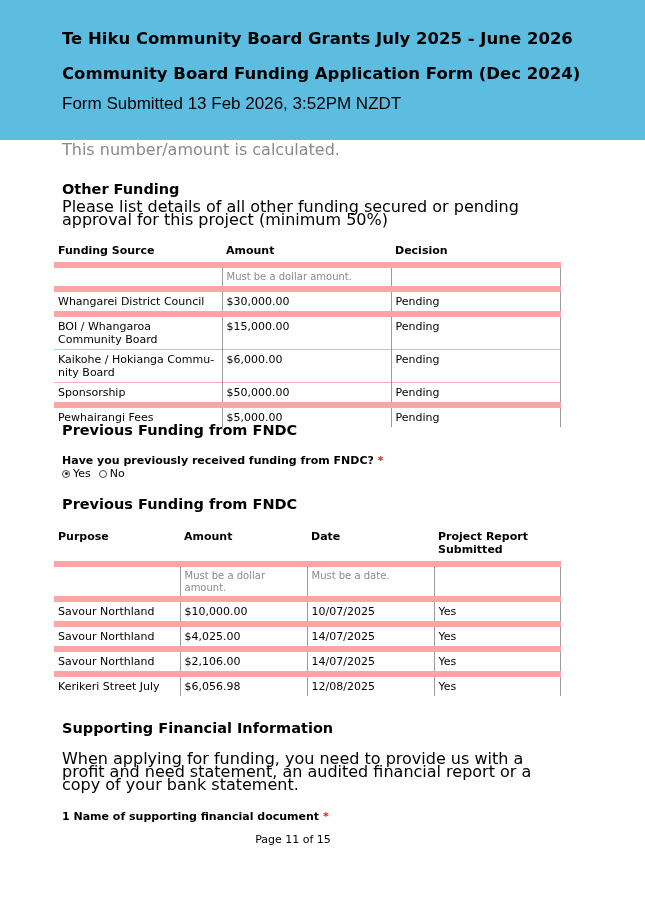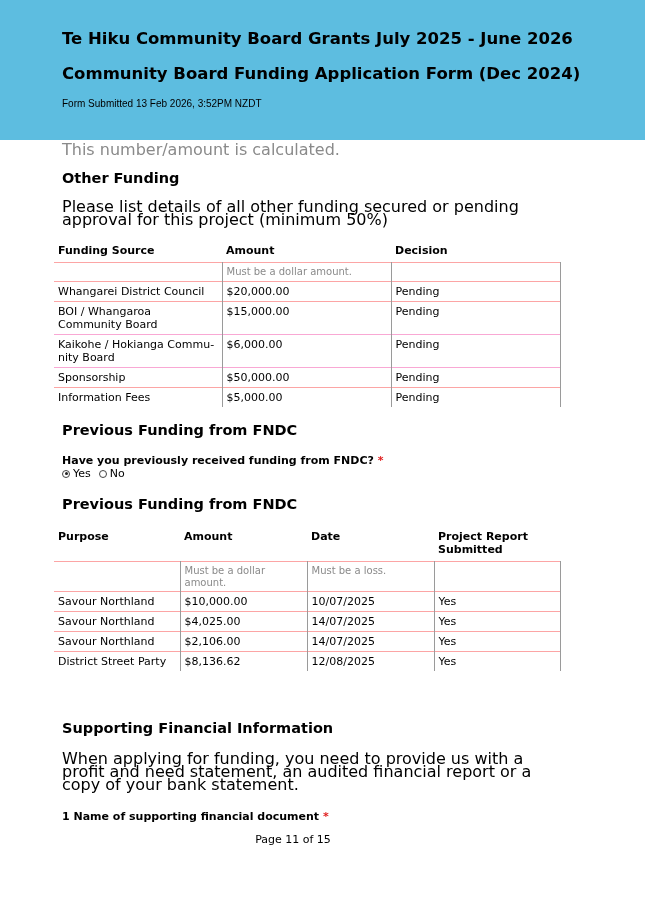--- a/index.html
+++ b/index.html
@@ -18,21 +18,21 @@
   .header .h2 {
     position: absolute; left: 62px; top: 47px; width: 575px;
     font-size: 16.5px; font-weight: bold; line-height: 19px; margin-top: 17px;
   }
   .header .h3 {
     position: absolute; left: 62px; top: 66px; width: 570px;
     font-size: 13.2px; font-weight: bold; line-height: 16px;
   }
   .header .sub {
     position: absolute; left: 62px; top: 97px;
-    font-family: "Liberation Sans", sans-serif; font-size: 10px; line-height: 13px;
+    font-family: "Liberation Sans", sans-serif; font-size: 17px; line-height: 13px;
   }
   .calc-note {
     position: absolute; left: 62px; top: 140px; font-size: 16px; color: #8a8a8a;
   }
   .sec-title {
     position: absolute; left: 62px; font-size: 14.5px; font-weight: bold; line-height: 18px;
   }
   .para {
     position: absolute; left: 62px; width: 515px; font-size: 16px; line-height: 13px;
   }
@@ -43,21 +43,21 @@
   table.grid {
     position: absolute; left: 54px; border-collapse: collapse; font-size: 11px;
     table-layout: fixed;
   }
   table.grid th {
     text-align: left; font-weight: bold; vertical-align: top;
     padding: 0 4px 5px 4px; line-height: 13px; border: none;
   }
   table.grid td {
     border-left: 1px solid #9a9a9a; border-right: 1px solid #9a9a9a;
-    border-top: 1px solid #fca5a5;
+    border-top: 6px solid #fca5a5;
     vertical-align: top; padding: 3px 4px 3px 4px; line-height: 13px;
   }
   table.grid td:first-child { border-left: none; }
   table.grid td.hint { color: #8a8a8a; font-size: 10px; line-height: 12px; }
   table.grid tr.dark td { border-top: 1px solid #f9a8d4; }
   .radio-row {
     position: absolute; left: 62px; top: 467px; font-size: 11px; line-height: 13px;
     display: flex; align-items: center;
   }
   .radio {
@@ -78,21 +78,21 @@
 <body>
 
 <div class="header">
   <div class="h1">Te Hiku Community Board Grants July 2025 - June 2026</div>
   <div class="h2">Community Board Funding Application Form (Dec 2024)</div>
   <div class="sub">Form Submitted 13 Feb 2026, 3:52PM NZDT</div>
 </div>
 
 <div class="calc-note">This number/amount is calculated.</div>
 
-<div class="sec-title" style="top:169px;text-align:right;">Other Funding</div>
+<div class="sec-title" style="top:180px;text-align:right;">Other Funding</div>
 <div class="para" style="top:200px;">Please list details of all other funding secured or pending approval for this project (minimum 50%)</div>
 
 <table class="grid" style="top:244px; width:506px;">
   <colgroup>
       <col style="width:168px">
       <col style="width:169px">
       <col style="width:169px">
     </colgroup>
   <thead>
     <tr>
@@ -102,40 +102,40 @@
     </tr>
   </thead>
   <tbody>
     <tr>
       <td style="height:11px;"></td>
       <td class="hint">Must be a dollar amount.</td>
       <td></td>
     </tr>
     <tr>
       <td>Whangarei District Council</td>
-      <td>$20,000.00</td>
+      <td>$30,000.00</td>
       <td>Pending</td>
     </tr>
     <tr>
       <td>BOI / Whangaroa Community Board</td>
       <td>$15,000.00</td>
       <td>Pending</td>
     </tr>
     <tr class="dark">
       <td>Kaikohe / Hokianga Commu-nity Board</td>
       <td>$6,000.00</td>
       <td>Pending</td>
     </tr>
     <tr class="dark">
       <td>Sponsorship</td>
       <td>$50,000.00</td>
       <td>Pending</td>
     </tr>
     <tr>
-      <td>Information Fees</td>
+      <td>Pewhairangi Fees</td>
       <td>$5,000.00</td>
       <td>Pending</td>
     </tr>
   </tbody>
 </table>
 
 <div class="sec-title" style="top:421px;">Previous Funding from FNDC</div>
 <div class="qlabel" style="top:454px;">
   <span>Have you previously received funding from FNDC?</span>
   <span class="req">*</span>
@@ -165,21 +165,21 @@
       <th>Purpose</th>
       <th>Amount</th>
       <th>Date</th>
       <th>Project Report Submitted</th>
     </tr>
   </thead>
   <tbody>
     <tr>
       <td></td>
       <td class="hint" style="padding-bottom:2px;">Must be a dollar amount.</td>
-      <td class="hint">Must be a loss.</td>
+      <td class="hint">Must be a date.</td>
       <td></td>
     </tr>
     <tr>
       <td>Savour Northland</td>
       <td>$10,000.00</td>
       <td>10/07/2025</td>
       <td>Yes</td>
     </tr>
     <tr>
       <td>Savour Northland</td>
@@ -187,22 +187,22 @@
       <td>14/07/2025</td>
       <td>Yes</td>
     </tr>
     <tr>
       <td>Savour Northland</td>
       <td>$2,106.00</td>
       <td>14/07/2025</td>
       <td>Yes</td>
     </tr>
     <tr>
-      <td>District Street Party</td>
-      <td>$8,136.62</td>
+      <td>Kerikeri Street July</td>
+      <td>$6,056.98</td>
       <td>12/08/2025</td>
       <td>Yes</td>
     </tr>
   </tbody>
 </table>
 
 <div class="sec-title" style="top:719px;">Supporting Financial Information</div>
 <div class="para" style="top:752px; width:490px;">When applying for funding, you need to provide us with a profit and need statement, an audited financial report or a copy of your bank statement.</div>
 <div class="qlabel" style="top:810px;">
   <span>1 Name of supporting financial document</span>

